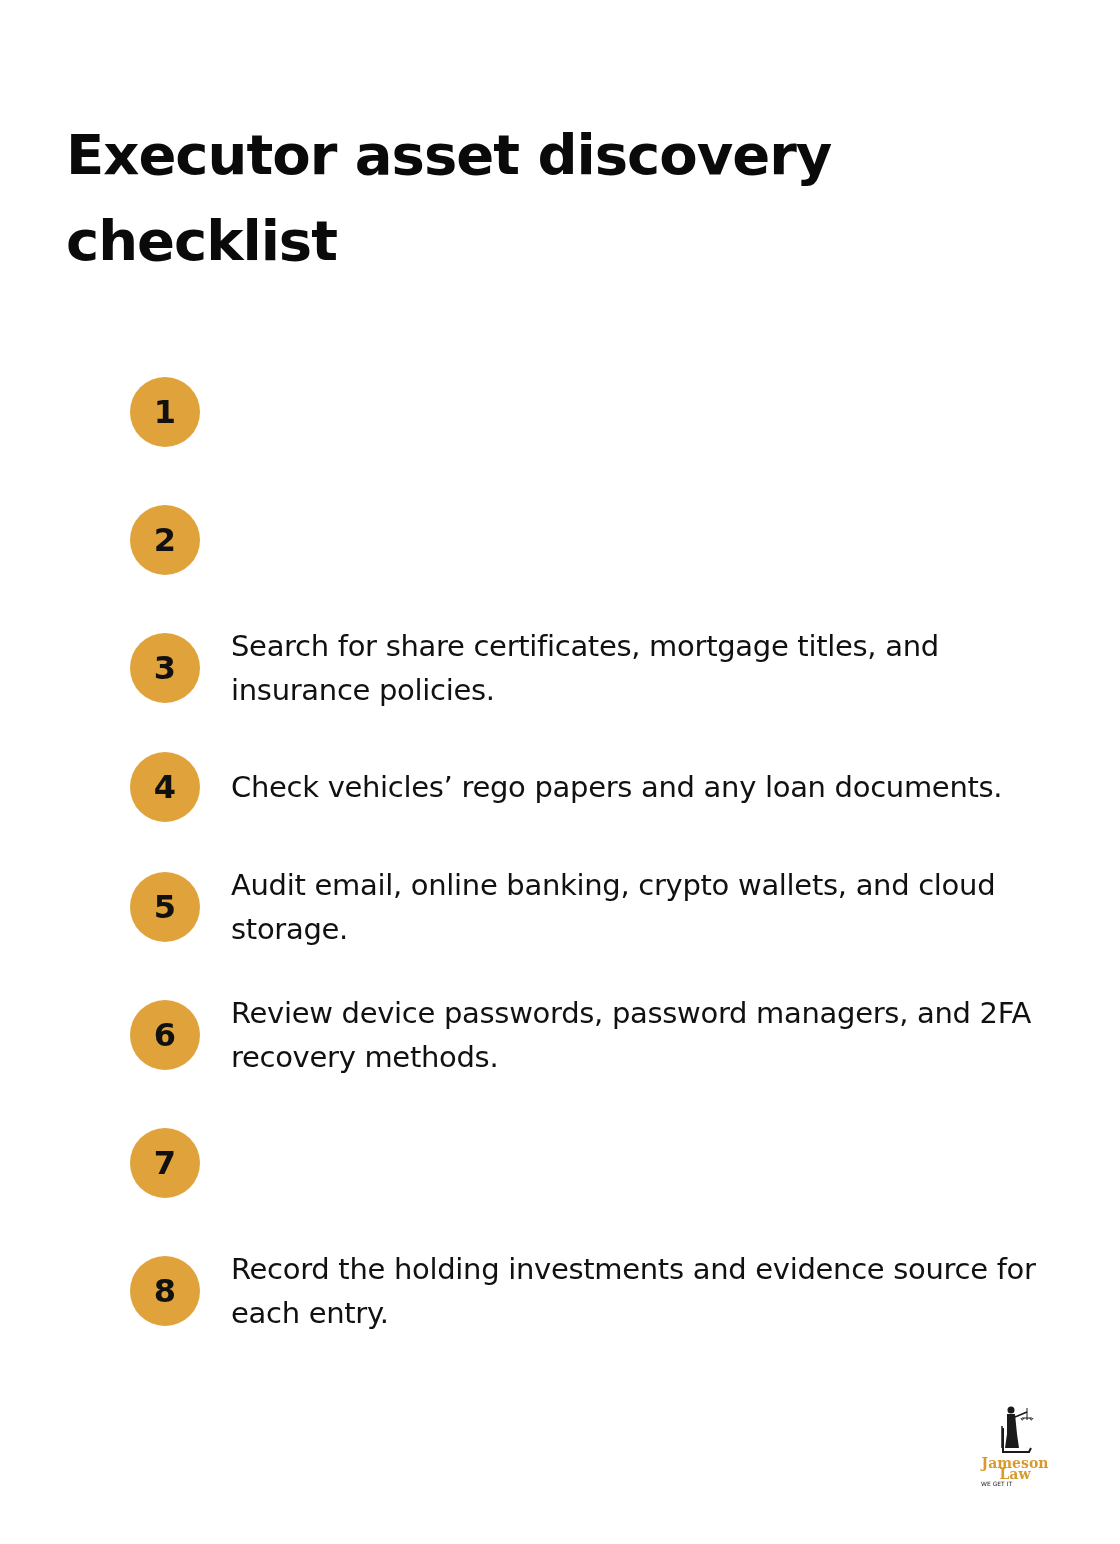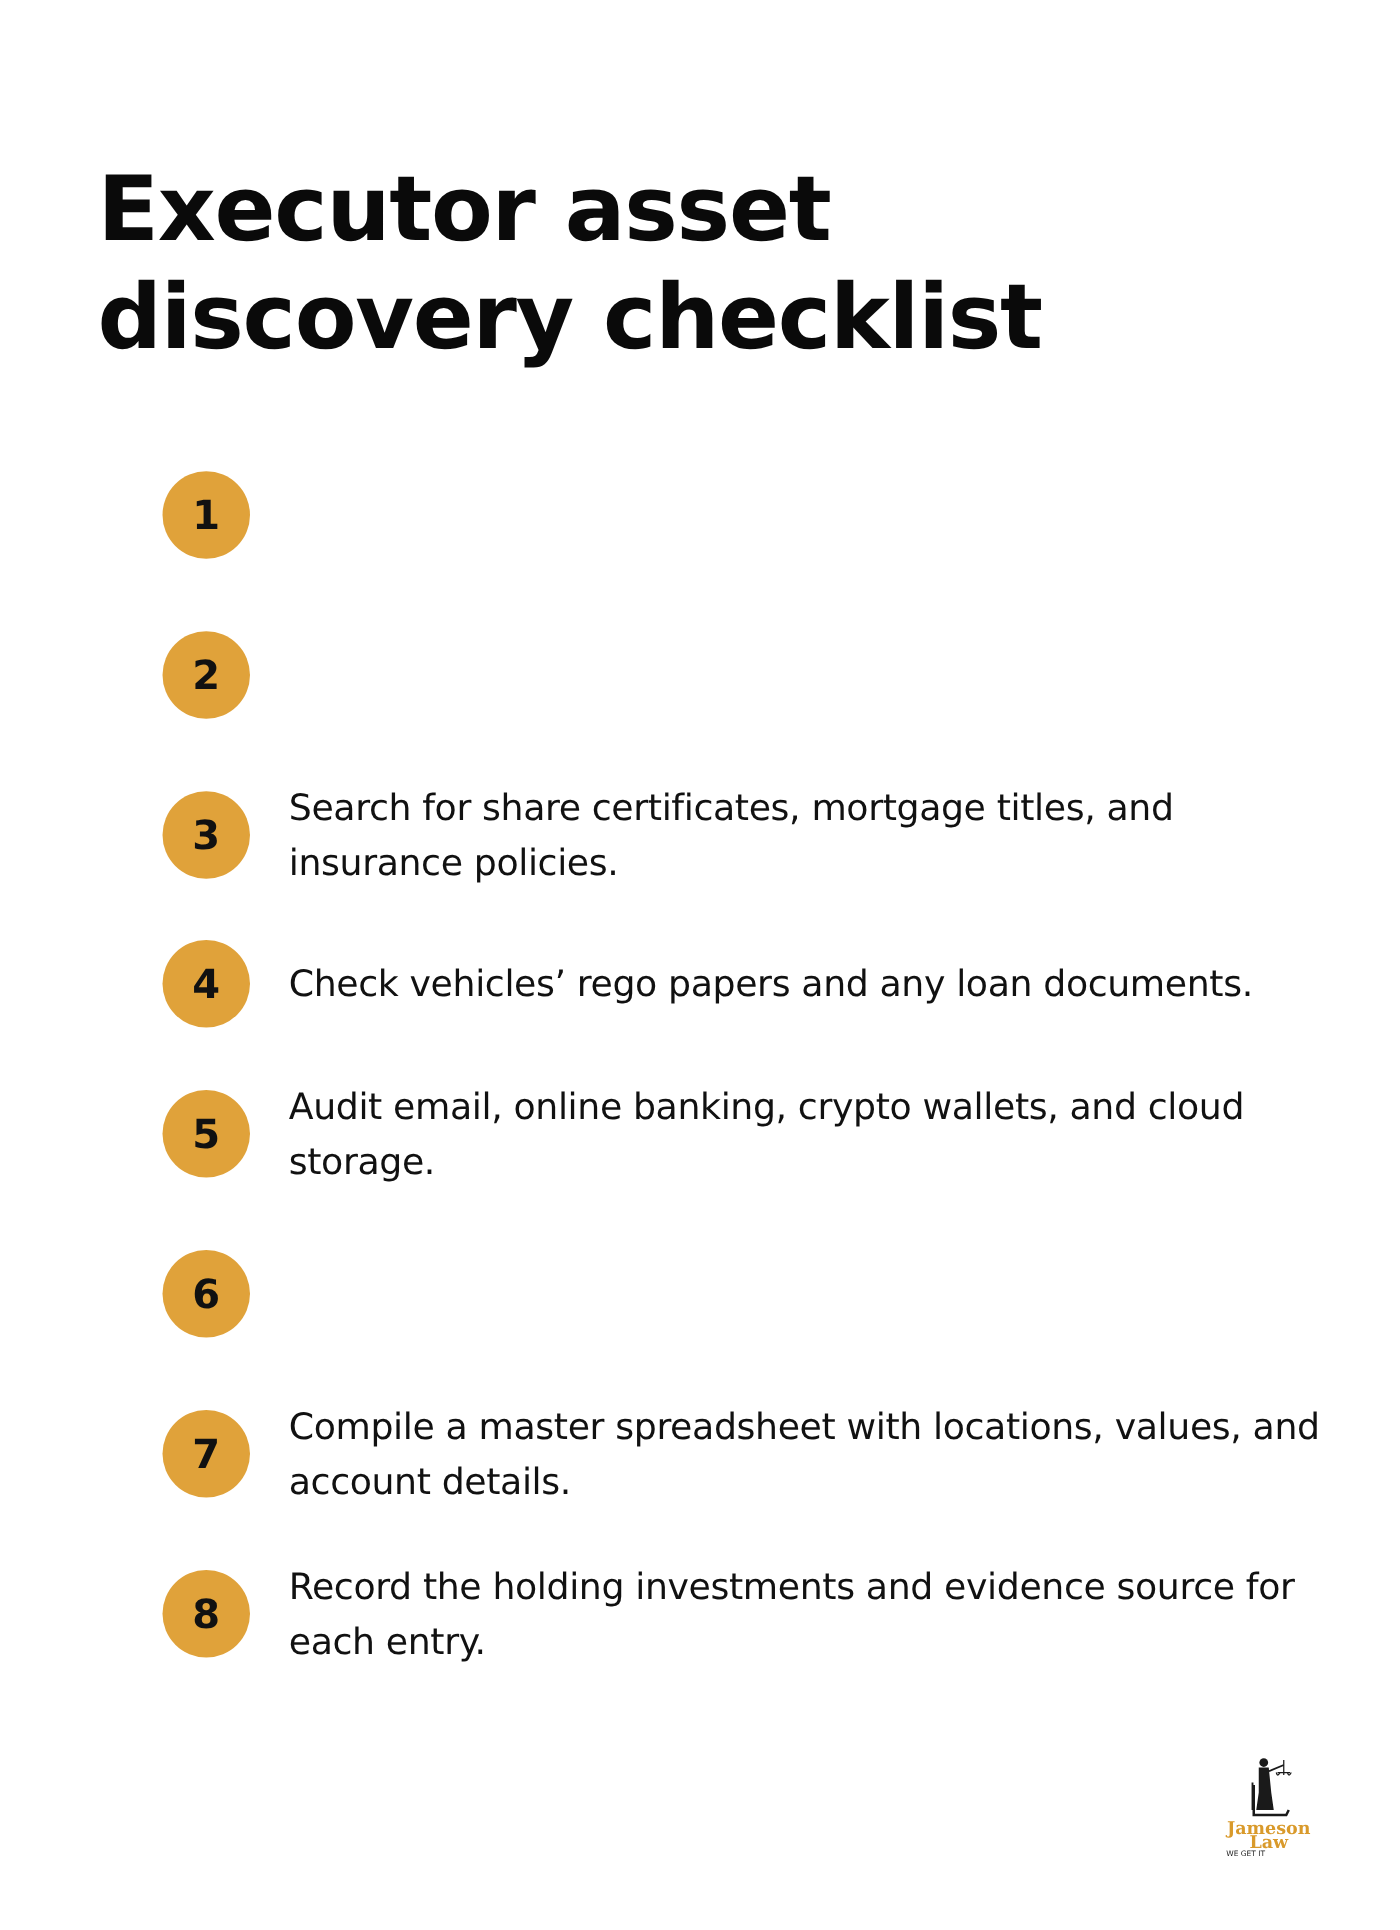--- a/index.html
+++ b/index.html
@@ -4,22 +4,22 @@
   <style>
     html, body { margin: 0; padding: 0; }
     body {
       width: 1120px; height: 1544px; background: #ffffff; position: relative;
       font-family: "Liberation Sans", "DejaVu Sans", sans-serif; color: #111111;
       overflow: hidden;
     }
     .title {
       position: absolute; left: 62px; top: 108px; width: 900px;
       font-family: "DejaVu Sans", sans-serif; font-weight: bold;
-      font-size: 72px; line-height: 86px; letter-spacing: -1px; color: #0a0a0a;
-      margin: 16px;
+      font-size: 56px; line-height: 86px; letter-spacing: -1px; color: #0a0a0a;
+      margin: 4px;
     }
     .item { position: absolute; left: 130px; width: 930px; height: 90px; }
     .badge {
       position: absolute; left: 0; top: 50%; transform: translateY(-50%);
       width: 70px; height: 70px; border-radius: 50%; background: #E0A23A;
       display: flex; align-items: center; justify-content: center;
       font-family: "DejaVu Sans", sans-serif; font-weight: bold; font-size: 32px; color: #111;
     }
     .text {
       position: absolute; left: 101px; top: 50%; transform: translateY(-50%);
@@ -49,24 +49,24 @@
 <div class="item" style="top:742px">
   <div class="badge">4</div>
   <div class="text">Check vehicles’ rego papers and any loan documents.</div>
 </div>
 <div class="item" style="top:862px">
   <div class="badge">5</div>
   <div class="text">Audit email, online banking, crypto wallets, and cloud storage.</div>
 </div>
 <div class="item" style="top:990px">
   <div class="badge">6</div>
+  <div class="text">Review device passwords, password managers, and 2FA recovery methods.</div>
 </div>
 <div class="item" style="top:1118px">
   <div class="badge">7</div>
-  <div class="text">Compile a master spreadsheet with locations, values, and account details.</div>
 </div>
 <div class="item" style="top:1246px">
   <div class="badge">8</div>
   <div class="text">Record the holding investments and evidence source for each entry.</div>
 </div>
 
 <div class="logo">
   <svg width="44" height="54" viewBox="0 0 44 54">
     <circle cx="18" cy="6" r="3.5" fill="#1a1a1a"></circle>
     <path d="M14 10 L22 10 L24 30 L26 44 L12 44 L14 30 Z" fill="#1a1a1a"></path>

